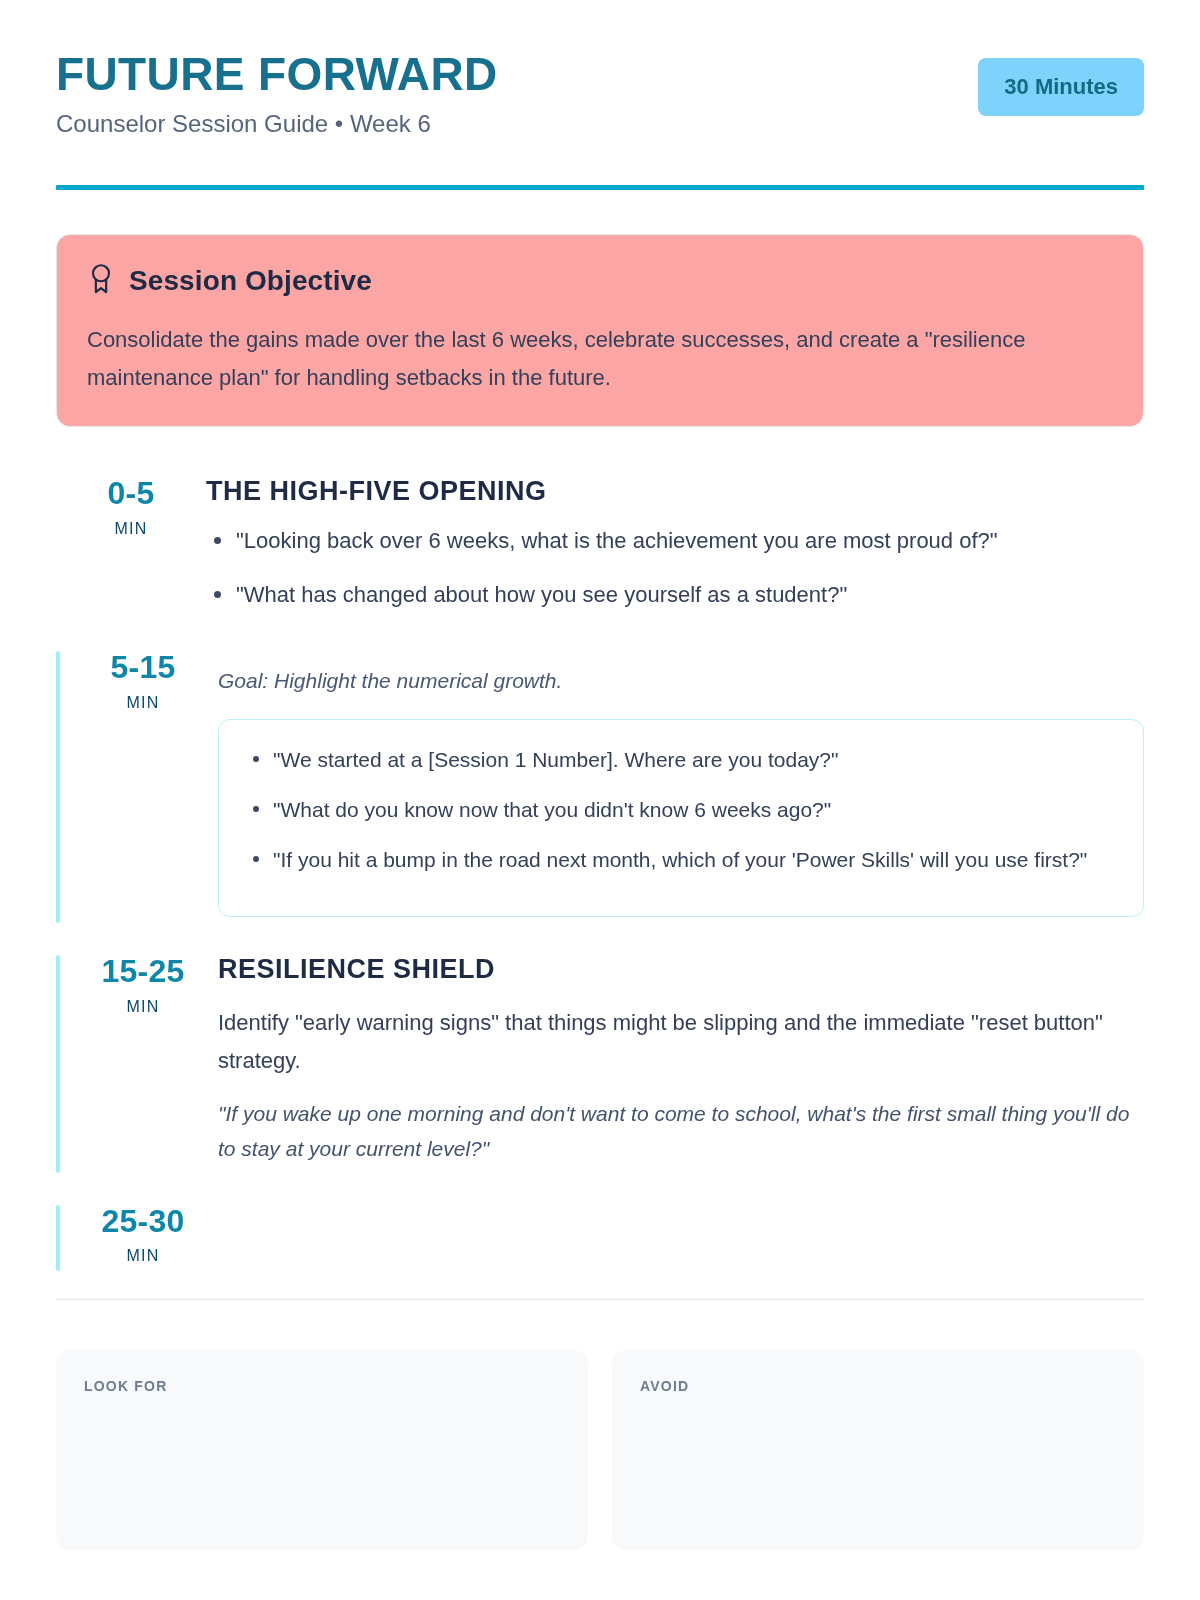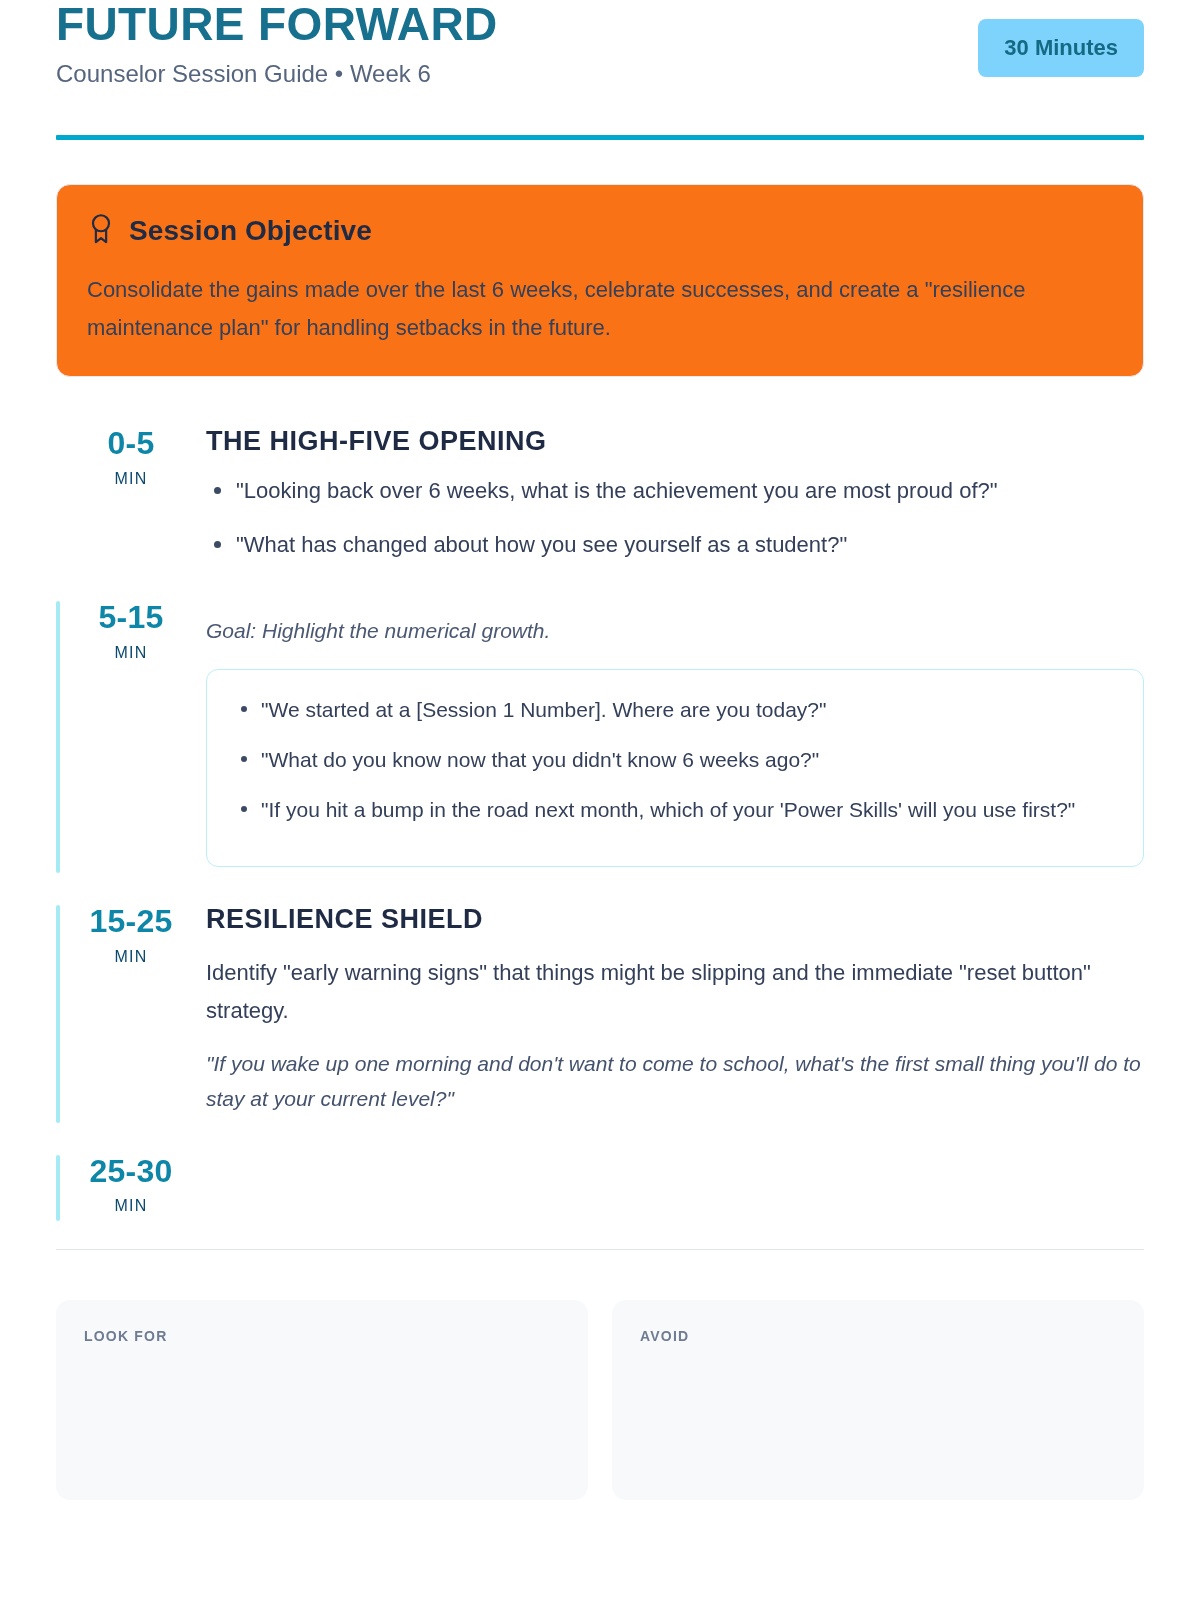--- a/index.html
+++ b/index.html
@@ -16,22 +16,23 @@
     position: relative;
     width: 1200px;
     height: 1600px;
     background: #ffffff;
     padding: 0 56px;
   }
 
   
   .header {
     display: flex;
-    align-items: center;
+    align-items: flex-start;
     justify-content: space-between;
+    padding-top: 50px;
   }
 
   .header-left { max-width: 800px; }
 
   .doc-title {
     font-size: 46px;
     font-weight: 700;
     letter-spacing: 0.4px;
     color: #17708E;
     line-height: 1.06;
@@ -59,21 +60,21 @@
   .header-rule {
     margin-top: 46px;
     height: 5px;
     background: #00A8CE;
     border-radius: 1px;
   }
 
   
   .objective {
     margin-top: 44px;
-    background: #f97316;
+    background: #fca5a5;
     border: 1px solid #E6E9EF;
     border-radius: 14px;
     padding: 28px 30px 30px 30px;
   }
 
   .objective-head {
     display: flex;
     align-items: center;
     gap: 14px;
   }
@@ -97,21 +98,21 @@
   
   .timeline { margin-top: 46px; }
 
   .t-block {
     position: relative;
     display: flex;
     padding-left: 0;
     margin-bottom: 34px;
   }
 
-  .t-block.accent { padding-left: 0; }
+  .t-block.accent { padding-left: 12px; }
 
   .t-block.accent::before {
     content: "";
     position: absolute;
     left: 0;
     top: 4px;
     bottom: -6px;
     width: 4px;
     background: #A5EBF6;
     border-radius: 2px;

